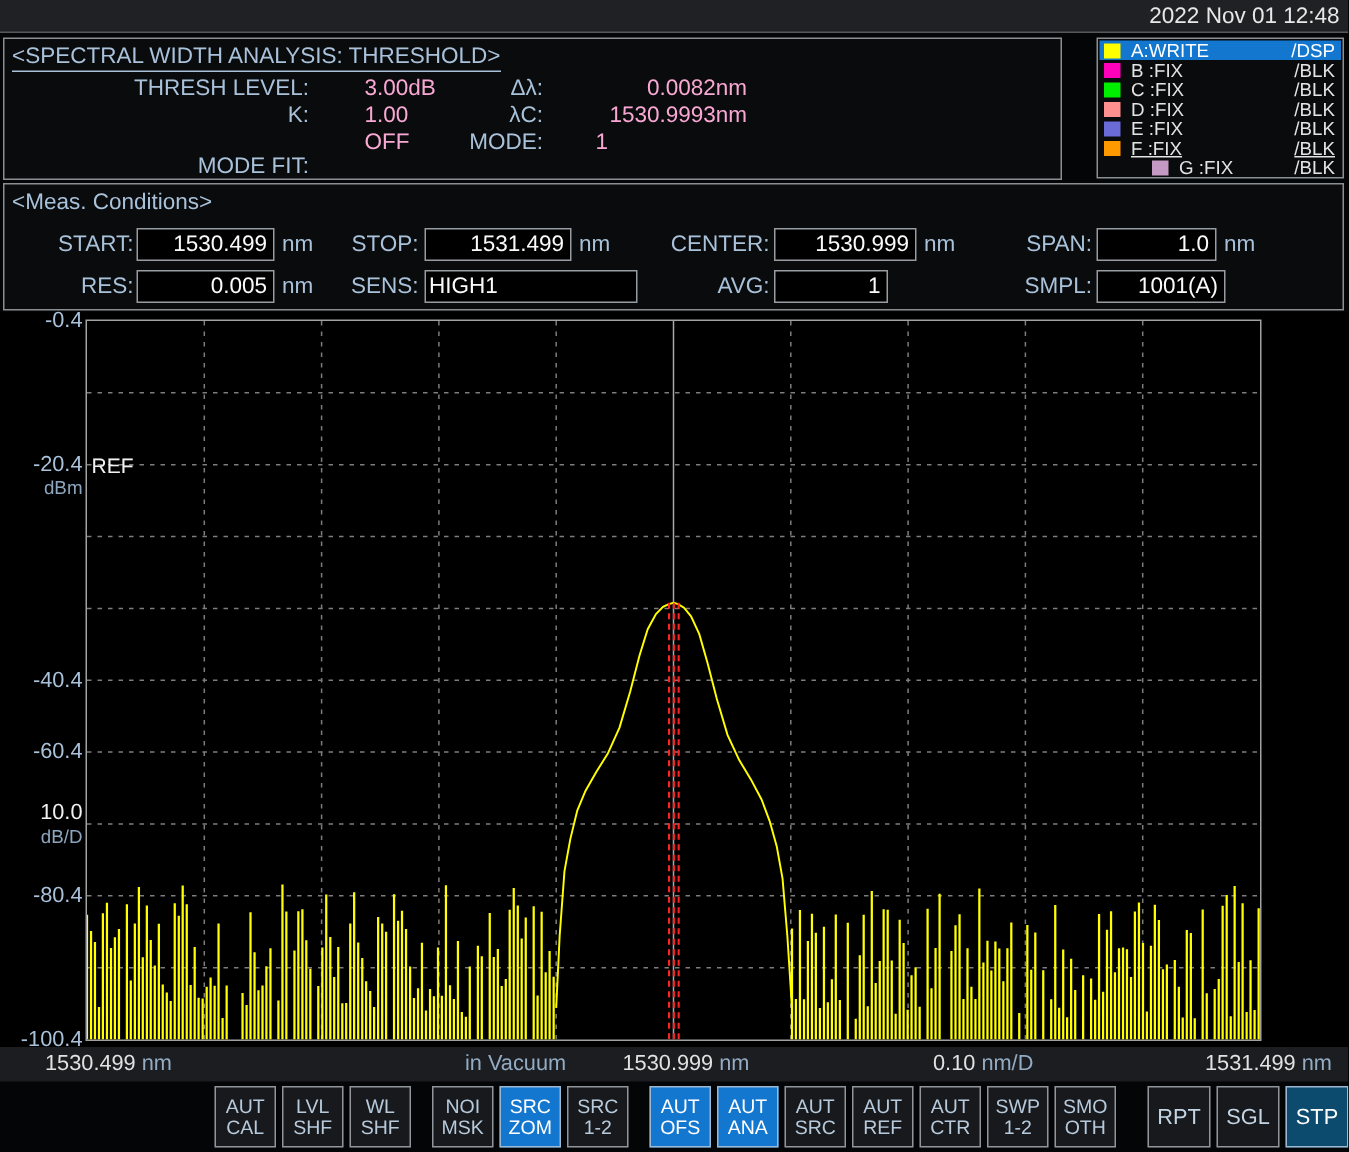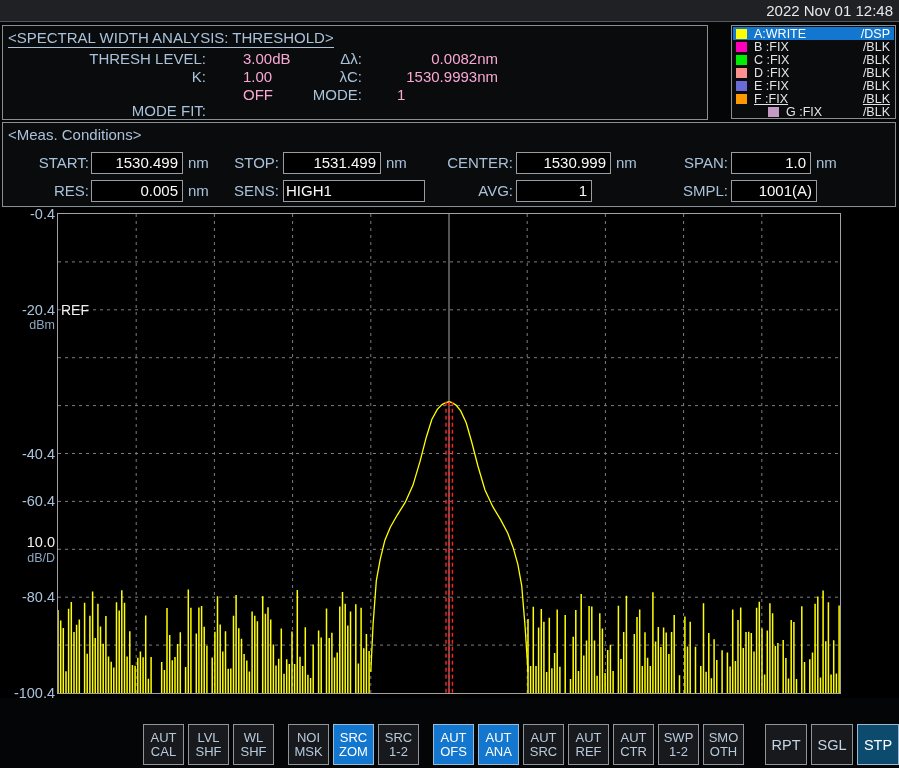--- a/index.html
+++ b/index.html
@@ -201,20 +201,27 @@
           <path d="M0.0 479.0V395.9M2.7 479.0V406.6M5.3 479.0V414.0M8.0 479.0V457.3M10.6 479.0V394.8M13.3 479.0V387.9M16.0 479.0V418.0M18.6 479.0V410.8M21.3 479.0V405.4M26.6 479.0V388.8M29.2 479.0V439.7M31.9 479.0V401.7M34.6 479.0V377.4M37.2 479.0V424.1M39.9 479.0V389.7M42.5 479.0V412.6M45.2 479.0V429.7M47.9 479.0V401.9M50.5 479.0V442.4M53.2 479.0V447.7M55.8 479.0V453.4M58.5 479.0V388.2M61.2 479.0V396.5M63.8 479.0V376.3M66.5 479.0V388.8M69.1 479.0V442.6M71.8 479.0V417.3M74.4 479.0V451.1M77.1 479.0V451.7M79.8 479.0V443.8M82.4 479.0V437.6M85.1 479.0V443.2M87.7 479.0V401.6M90.4 479.0V464.7M93.1 479.0V443.0M103.7 479.0V448.0M106.4 479.0V456.0M109.0 479.0V394.1M111.7 479.0V420.9M114.3 479.0V446.2M117.0 479.0V443.0M119.6 479.0V430.1M122.3 479.0V418.2M127.6 479.0V453.0M130.3 479.0V375.6M132.9 479.0V393.7M138.3 479.0V419.6M140.9 479.0V393.5M143.6 479.0V392.1M146.2 479.0V412.8M148.9 479.0V431.9M154.2 479.0V443.4M156.9 479.0V417.7M159.5 479.0V382.3M162.2 479.0V410.6M164.8 479.0V437.4M167.5 479.0V417.3M170.2 479.0V454.8M172.8 479.0V454.6M175.5 479.0V401.7M178.1 479.0V380.9M180.8 479.0V414.3M183.5 479.0V424.7M186.1 479.0V440.1M188.8 479.0V446.6M191.4 479.0V457.4M194.1 479.0V397.4M196.8 479.0V401.7M199.4 479.0V407.2M204.7 479.0V382.2M207.4 479.0V399.8M210.0 479.0V393.2M212.7 479.0V405.4M215.4 479.0V430.4M218.0 479.0V451.4M220.7 479.0V444.8M223.3 479.0V414.5M226.0 479.0V459.7M228.7 479.0V445.3M231.3 479.0V450.1M234.0 479.0V417.6M236.6 479.0V449.9M239.3 479.0V376.1M242.0 479.0V442.8M244.6 479.0V452.0M247.3 479.0V413.3M249.9 479.0V460.7M252.6 479.0V463.9M255.2 479.0V430.4M260.6 479.0V416.5M263.2 479.0V423.5M268.5 479.0V394.6M271.2 479.0V424.0M273.9 479.0V418.7M276.5 479.0V443.4M279.2 479.0V438.6M281.8 479.0V392.5M284.5 479.0V378.0M287.2 479.0V389.7M289.8 479.0V411.6M292.5 479.0V397.6M297.8 479.0V390.2M300.4 479.0V449.6M303.1 479.0V393.8M305.8 479.0V434.2M308.4 479.0V420.0M311.1 479.0V437.1M470.0 479.0V405.0M472.6 479.0V452.0M475.3 479.0V392.7M478.0 479.0V452.1M480.6 479.0V413.4M483.3 479.0V395.1M485.9 479.0V407.8M488.6 479.0V458.0M491.3 479.0V403.8M493.9 479.0V454.2M496.6 479.0V438.9M499.2 479.0V395.6M501.9 479.0V452.7M507.2 479.0V401.1M512.5 479.0V465.1M515.2 479.0V422.8M517.8 479.0V395.9M520.5 479.0V456.9M523.2 479.0V380.0M525.8 479.0V441.4M528.5 479.0V426.6M531.1 479.0V392.1M533.8 479.0V392.5M536.5 479.0V426.4M539.1 479.0V461.8M541.8 479.0V399.2M544.4 479.0V414.6M547.1 479.0V459.1M549.7 479.0V436.1M552.4 479.0V430.8M555.1 479.0V457.1M560.4 479.0V391.8M563.0 479.0V444.9M565.7 479.0V418.0M568.4 479.0V381.8M576.3 479.0V420.0M579.0 479.0V402.9M581.7 479.0V395.5M584.3 479.0V452.0M587.0 479.0V418.2M589.6 479.0V443.8M592.3 479.0V452.0M594.9 479.0V378.3M597.6 479.0V427.6M600.3 479.0V413.1M602.9 479.0V433.0M605.6 479.0V413.6M608.2 479.0V418.4M610.9 479.0V440.1M613.6 479.0V418.1M616.2 479.0V401.0M621.5 479.0V461.3M626.9 479.0V402.6M629.5 479.0V432.5M632.2 479.0V407.7M637.5 479.0V432.8M642.8 479.0V452.1M645.5 479.0V389.3M648.1 479.0V457.8M650.8 479.0V419.0M653.4 479.0V464.2M656.1 479.0V425.2M658.8 479.0V446.0M664.1 479.0V436.2M669.4 479.0V438.4M672.1 479.0V452.5M674.7 479.0V395.4M677.4 479.0V447.1M680.0 479.0V405.9M682.7 479.0V393.5M685.3 479.0V434.1M688.0 479.0V418.1M690.7 479.0V417.7M693.3 479.0V418.9M696.0 479.0V437.4M698.6 479.0V393.7M701.3 479.0V387.7M704.0 479.0V414.6M706.6 479.0V460.4M709.3 479.0V416.5M711.9 479.0V389.2M714.6 479.0V399.3M717.3 479.0V432.1M719.9 479.0V429.0M725.2 479.0V426.0M727.9 479.0V443.9M730.5 479.0V464.4M733.2 479.0V406.0M735.9 479.0V408.0M738.5 479.0V464.9M743.8 479.0V392.3M746.5 479.0V448.1M751.8 479.0V445.3M754.5 479.0V438.6M757.1 479.0V389.8M759.8 479.0V382.6M762.5 479.0V463.5M765.1 479.0V376.6M767.8 479.0V427.3M770.4 479.0V388.2M773.1 479.0V460.6M775.7 479.0V426.2M778.4 479.0V459.4M781.1 479.0V391.5" stroke="#ffff00" stroke-width="1.5" fill="none"></path>
           <polyline points="312.8,457.9 315.1,410.0 318.3,366.9 322.2,345.4 326.9,326.2 332.3,313.3 339.4,300.8 347.2,288.4 355.0,271.1 362.1,247.2 368.3,223.2 373.8,205.5 379.3,195.4 384.0,190.6 387.9,188.7 391.0,187.8 394.1,188.7 398.0,191.1 402.7,196.9 408.2,208.8 413.7,228.0 419.9,252.0 427.0,275.9 434.8,292.7 442.6,305.6 449.7,319.0 455.1,333.4 459.8,350.1 463.7,371.7 466.9,410.0 470.0,457.9" stroke="#ffff00" stroke-width="1.3" fill="none"></polyline>
           <line x1="388.0284000000347" y1="187.768" x2="388.0284000000347" y2="479" stroke="#ff2222" stroke-width="1.4" stroke-dasharray="4,3"></line>
           <line x1="391.2345999999411" y1="187.768" x2="391.2345999999411" y2="479" stroke="#ff2222" stroke-width="1.4" stroke-dasharray="4,3"></line>
           <line x1="394.4408000000253" y1="187.768" x2="394.4408000000253" y2="479" stroke="#ff2222" stroke-width="1.4" stroke-dasharray="4,3"></line>
         </svg>
       <span id="ref-label" style="left: 3px; top: 87.8px;">REF</span>
     </div>
   </div>
 
+  <div id="xstrip">
+    <span class="xlbl" style="left:30px;"><span class="num">1530.499</span> <span class="unt">nm</span></span>
+    <span class="xlbl unt" style="left:310px;">in Vacuum</span>
+    <span class="xlbl" style="left:415px;"><span class="num">1530.999</span> <span class="unt">nm</span></span>
+    <span class="xlbl" style="left:622px;"><span class="num">0.10</span> <span class="unt">nm/D</span></span>
+    <span class="xlbl" style="right:11px;"><span class="num">1531.499</span> <span class="unt">nm</span></span>
+  </div>
 
   <div id="toolbar">
       <div class="fn-btn" style="left: 143px;">
         <span>AUT</span>
         <span>CAL</span>
       </div>
       <div class="fn-btn" style="left: 188px;">
         <span>LVL</span>
         <span>SHF</span>
       </div>

